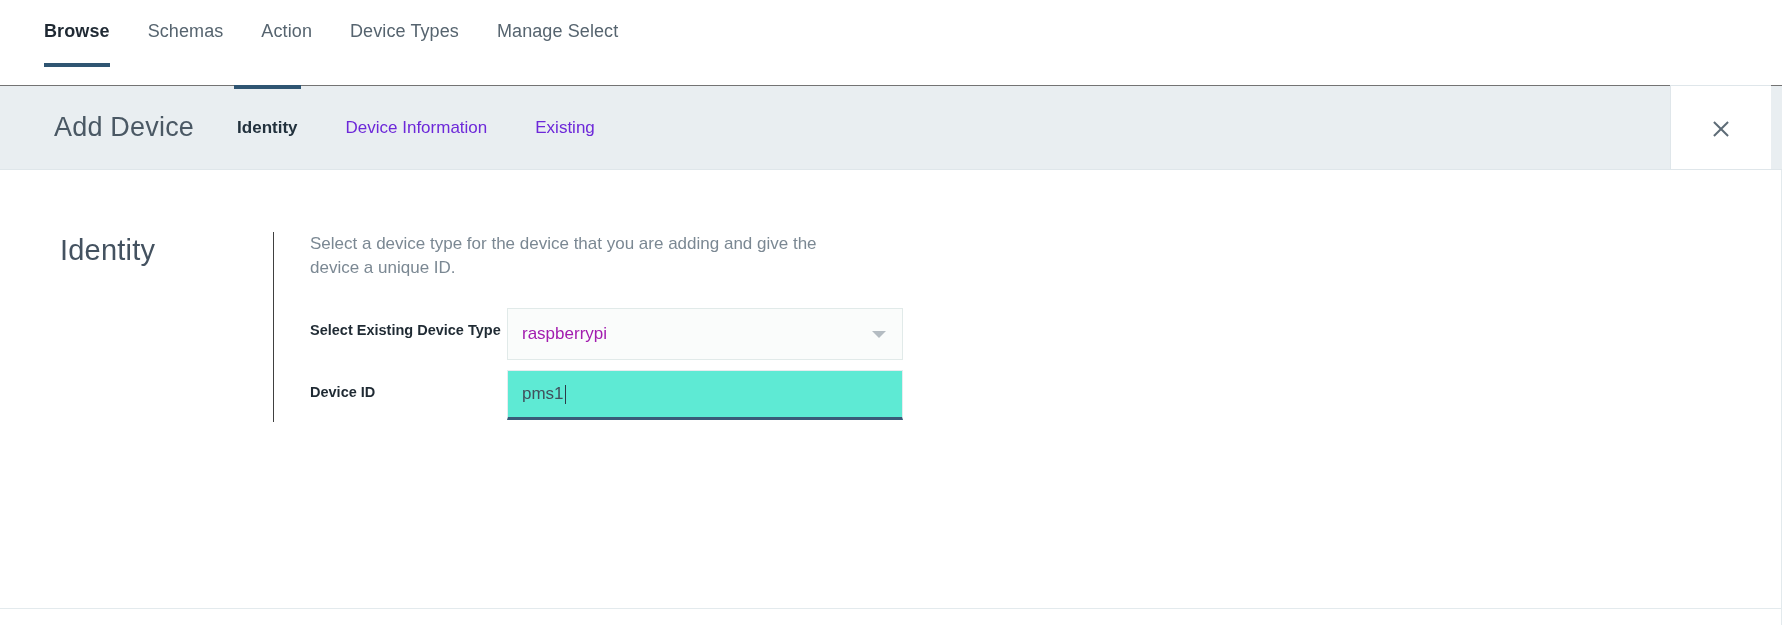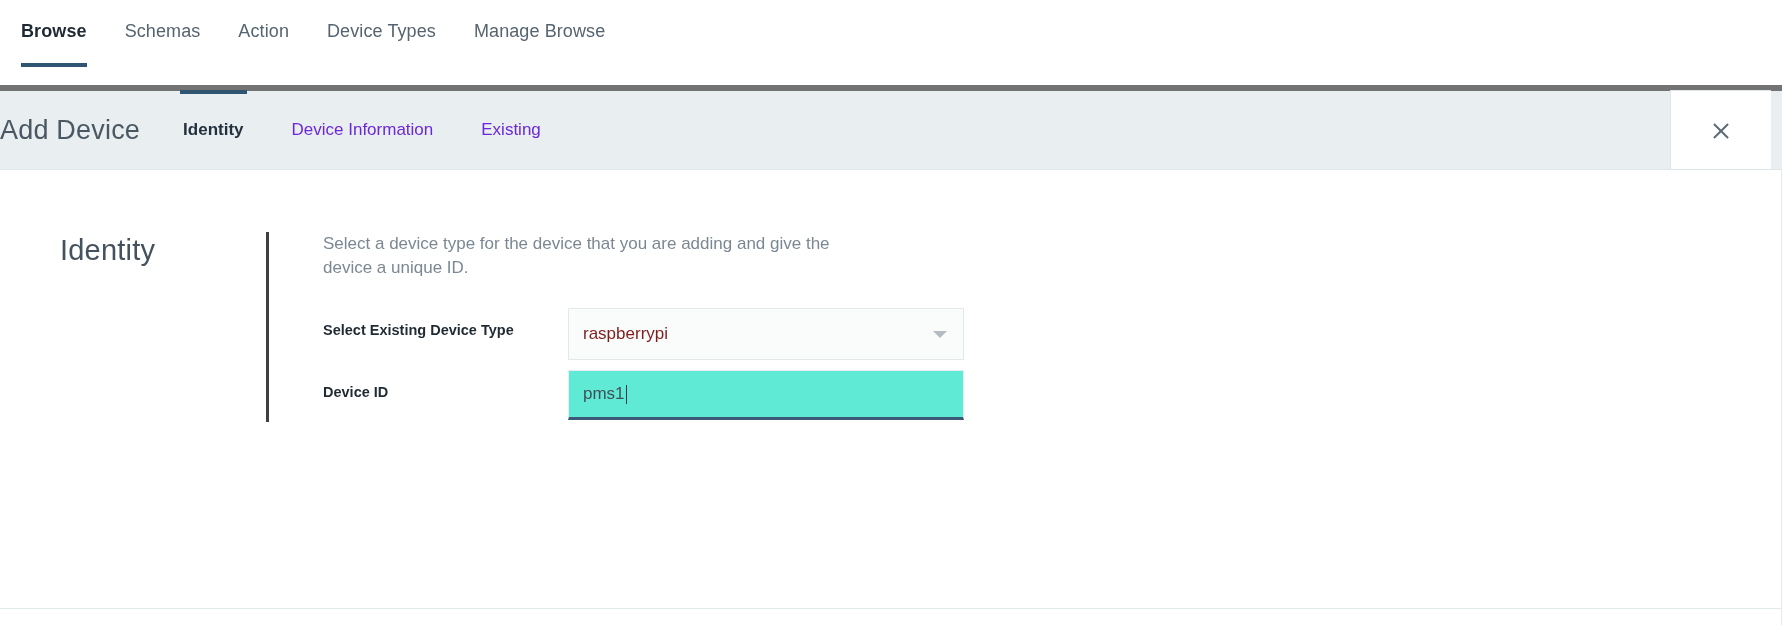--- a/index.html
+++ b/index.html
@@ -17,21 +17,21 @@
     overflow: hidden;
     position: relative;
   }
 
   
   .topnav {
     height: 85px;
     background: #ffffff;
     display: flex;
     align-items: flex-start;
-    padding-left: 21px;
+    padding-left: 44px;
     position: relative;
   }
   .topnav-inner {
     display: flex;
     align-items: flex-start;
     height: 100%;
   }
   .topnav-item {
     position: relative;
     padding: 0 0 0 0;
@@ -58,24 +58,25 @@
     bottom: 18px;
     height: 4px;
     background: #2f5572;
   }
 
   
   .wizard-header {
     position: relative;
     height: 85px;
     background: #e9eef1;
-    border-top: 6px solid #737373;
+    border-top: 1px solid #737373;
     border-bottom: 1px solid #dfe6ea;
     display: flex;
     align-items: center;
+    padding-left: 54px;
   }
   .wizard-title {
     font-size: 27px;
     font-weight: 300;
     color: #4a5864;
     margin-right: 43px;
     white-space: nowrap;
     letter-spacing: 0.2px;
   }
   .steps {
@@ -157,37 +158,37 @@
     padding-left: 60px;
     font-size: 29px;
     font-weight: 300;
     color: #445260;
     letter-spacing: 0.2px;
     line-height: 1;
     padding-top: 4px;
   }
   .form-area {
     position: relative;
-    border-left: 3px solid #404040;
-    padding-left: 54px;
+    border-left: 1px solid #404040;
+    padding-left: 36px;
     min-height: 190px;
     flex: 1;
+    margin-left: 7px;
   }
   .form-desc {
     font-size: 17px;
     color: #7b8893;
     line-height: 1.42;
     width: 520px;
     margin: 0 0 0 0;
   }
   .field-row {
     display: flex;
     align-items: flex-start;
     margin-top: 28px;
-    gap: 48px;
   }
   .field-row.second { margin-top: 10px; }
   .field-label {
     width: 197px;
     font-size: 14.5px;
     font-weight: bold;
     color: #1f2a33;
     line-height: 1.28;
     padding-top: 13px;
     flex-shrink: 0;
@@ -196,21 +197,21 @@
 
   .select-box {
     position: relative;
     height: 52px;
     background: #fafcfb;
     border: 1px solid #e1eae9;
     display: flex;
     align-items: center;
     padding: 0 14px;
     font-size: 17px;
-    color: #7f1d1d;
+    color: #a21caf;
     cursor: pointer;
   }
   .caret-icon {
     position: absolute;
     right: 16px;
     top: 50%;
     margin-top: -3px;
     width: 0; height: 0;
     border-left: 7px solid transparent;
     border-right: 7px solid transparent;
@@ -264,21 +265,21 @@
     <div class="topnav-item">
       <span>Schemas</span>
     </div>
     <div class="topnav-item">
       <span>Action</span>
     </div>
     <div class="topnav-item">
       <span>Device Types</span>
     </div>
     <div class="topnav-item">
-      <span>Manage Browse</span>
+      <span>Manage Select</span>
     </div>
   </div>
 </div>
 
 <div class="wizard-header">
   <div class="wizard-title">Add Device</div>
   <div class="steps">
     <div class="step active">
       <span>Identity</span>
     </div>

